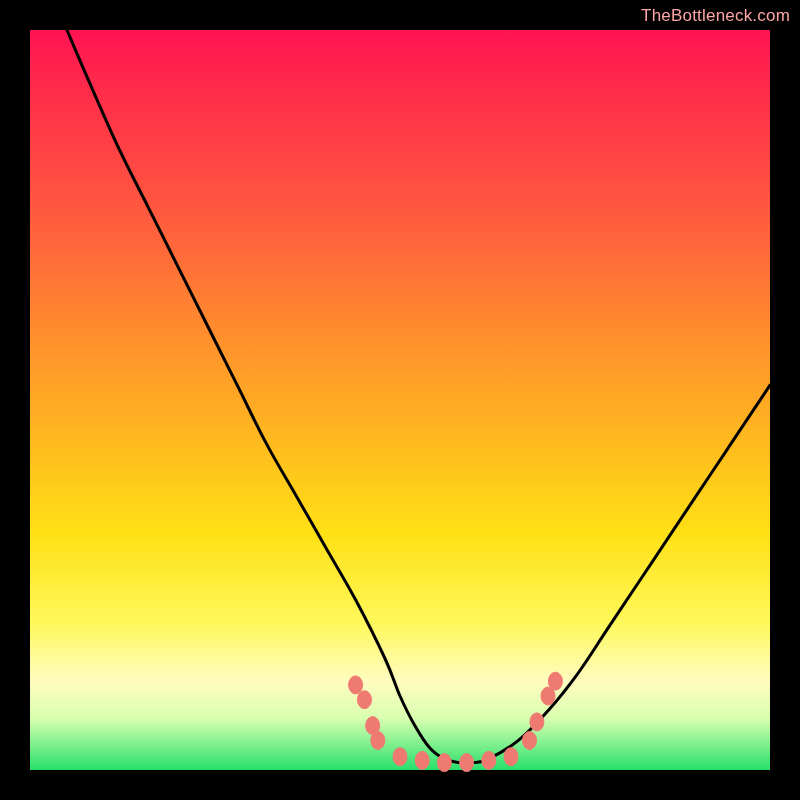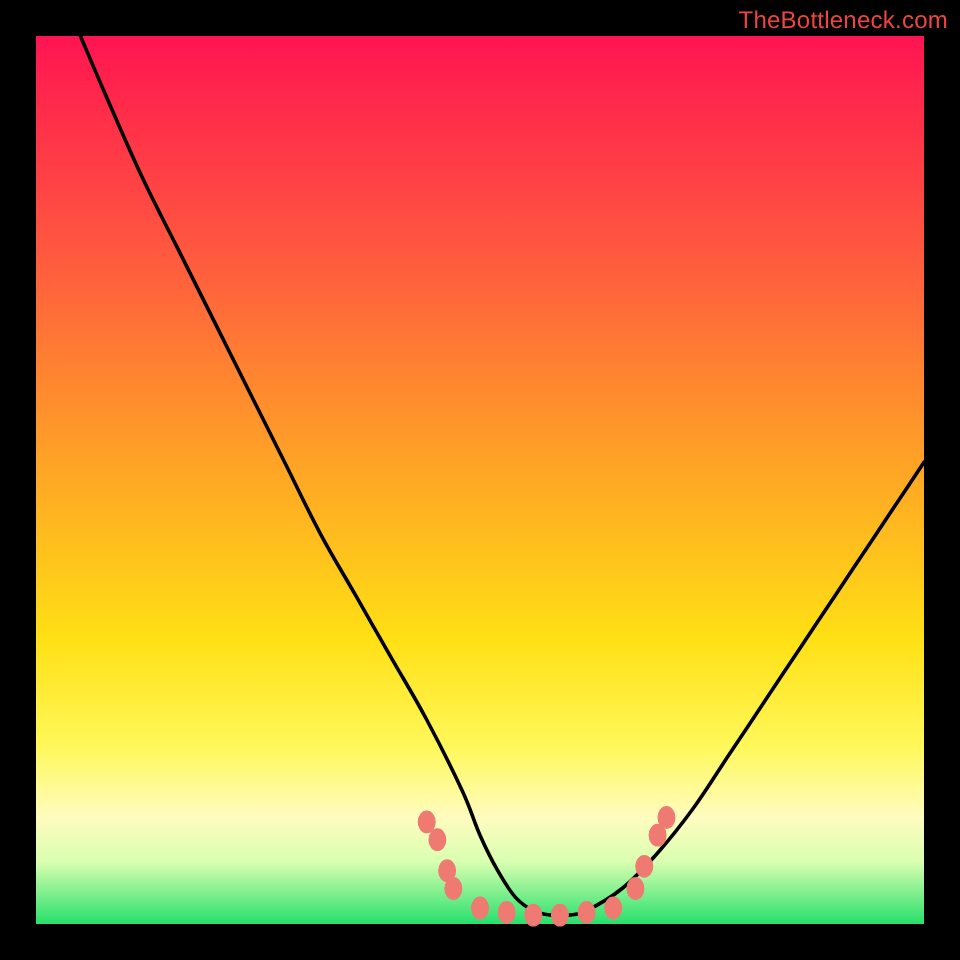--- a/index.html
+++ b/index.html
@@ -35,22 +35,22 @@
       #fff85a 80%,
       #fffcbf 88%,
       #d9ffb0 93%,
       #27e06c 100%
     );
   }
   .watermark {
     position: absolute;
     top: 6px;
     right: 10px;
-    color: #ef4444;
-    font-size: 20px;
+    color: #fca5a5;
+    font-size: 17px;
     letter-spacing: 0.2px;
     user-select: none;
   }
   svg.curve {
     position: absolute;
     left: 0;
     top: 0;
     width: 740px;
     height: 740px;
     overflow: visible;

